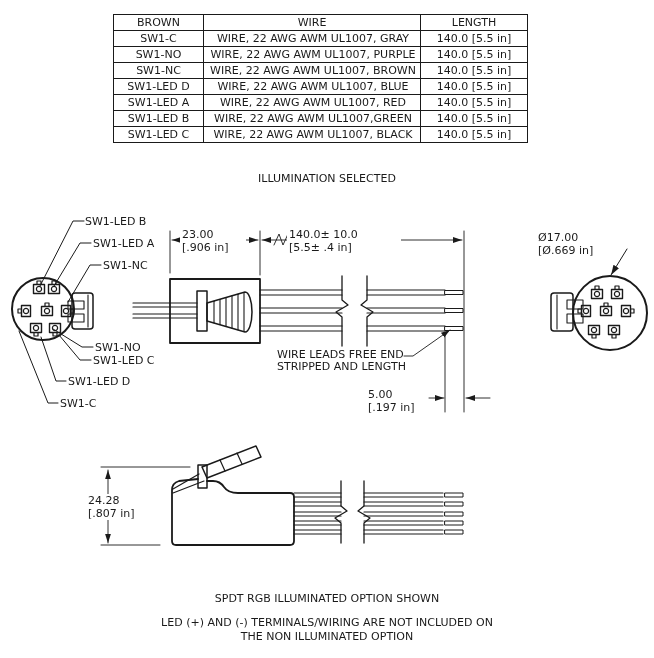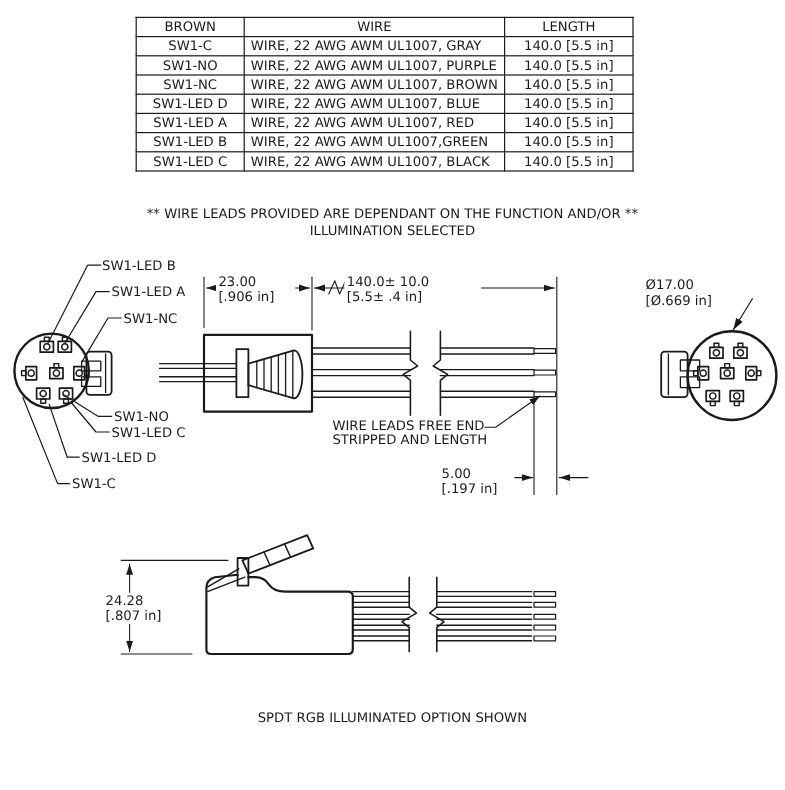--- a/index.html
+++ b/index.html
@@ -4,21 +4,21 @@
 <style>
   *{margin:0;padding:0;box-sizing:border-box}
   html,body{background:#fff}
   body{font-family:"DejaVu Sans","Liberation Sans",sans-serif;color:#1a1a1a}
   .canvas{position:relative;width:654px;height:658px;background:#fff;overflow:hidden}
   .art{position:absolute;left:0;top:0}
   .spec-table{position:absolute;left:113px;top:14px;width:414px;border-collapse:collapse;
               font-size:11px;line-height:13px;color:#1a1a1a;table-layout:fixed}
   .spec-table th,.spec-table td{border:1.2px solid #1a1a1a;padding:1px 3px;text-align:center;
               font-weight:normal;height:15px;white-space:nowrap;overflow:hidden}
-  .spec-table td.c1{text-align:left;padding-left:5px}
+  .spec-table td.c1{text-align:center;padding-left:5px}
   .lbl{position:absolute;font-size:11px;line-height:12px;white-space:nowrap;color:#1a1a1a}
   .ctr{text-align:left}
   .mask{background:#fff;padding:0 2px}
   .dim2{line-height:13px}
   .note{position:absolute;left:0;width:654px;text-align:center;font-size:11px;line-height:14px;color:#1a1a1a}
 </style>
 </head>
 <body>
 
 <div class="canvas">
@@ -225,26 +225,29 @@
         </tr>
         <tr>
           <td>SW1-LED C</td>
           <td class="c1">WIRE, 22 AWG AWM UL1007, BLACK</td>
           <td>140.0 [5.5 in]</td>
         </tr>
       </tbody>
   </table>
 
   <div class="note" style="top:172px">
-    <div>** WIRE LEADS PROVIDED ARE DEPENDANT ON THE FUNCTION AND/OR **</div>
     <div>ILLUMINATION SELECTED</div>
   </div>
 
   <div class="note" style="top:592px">SPDT RGB ILLUMINATED OPTION SHOWN</div>
 
+  <div class="note" style="top:616px">
+    <div>LED (+) AND (-) TERMINALS/WIRING ARE NOT INCLUDED ON</div>
+    <div>THE NON ILLUMINATED OPTION</div>
+  </div>
 
   <div class="lbl" style="left:277px;top:349px">
     <div>WIRE LEADS FREE END</div>
     <div>STRIPPED AND LENGTH</div>
   </div>
 
   <div class="lbl" style="left:85px;top:216px">SW1-LED B</div>
   <div class="lbl" style="left:93px;top:238px">SW1-LED A</div>
   <div class="lbl" style="left:103px;top:260px">SW1-NC</div>
   <div class="lbl" style="left:95px;top:342px">SW1-NO</div>

